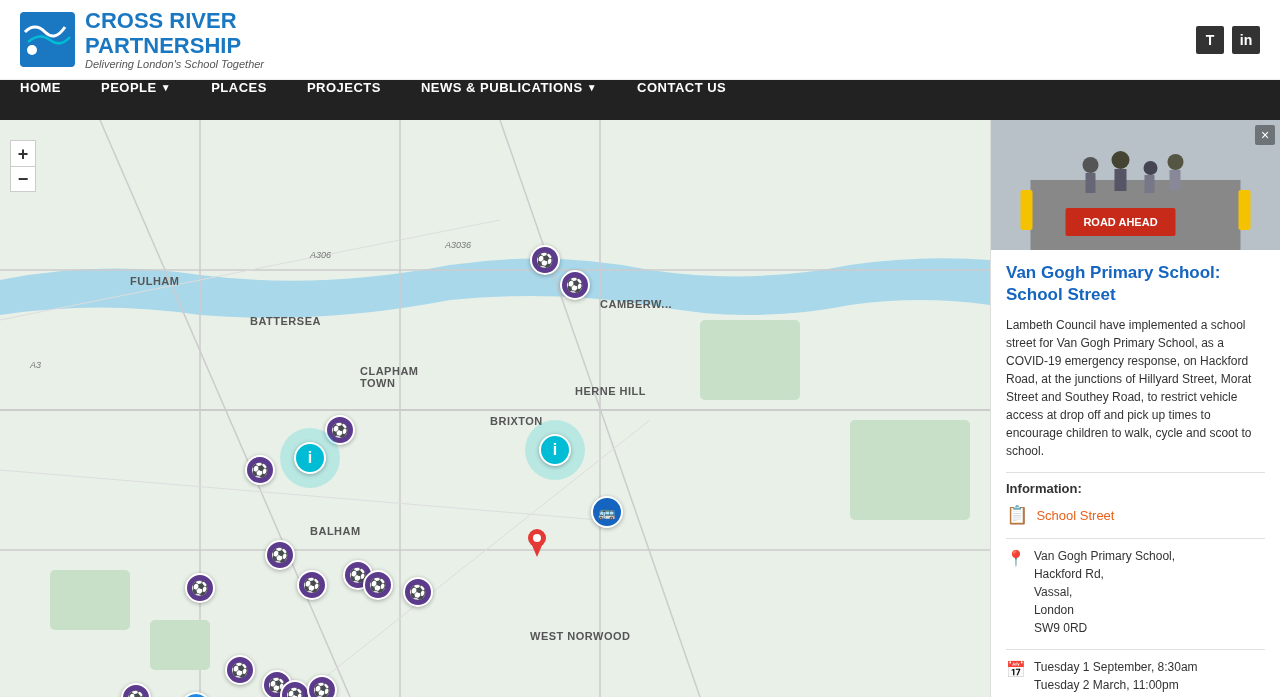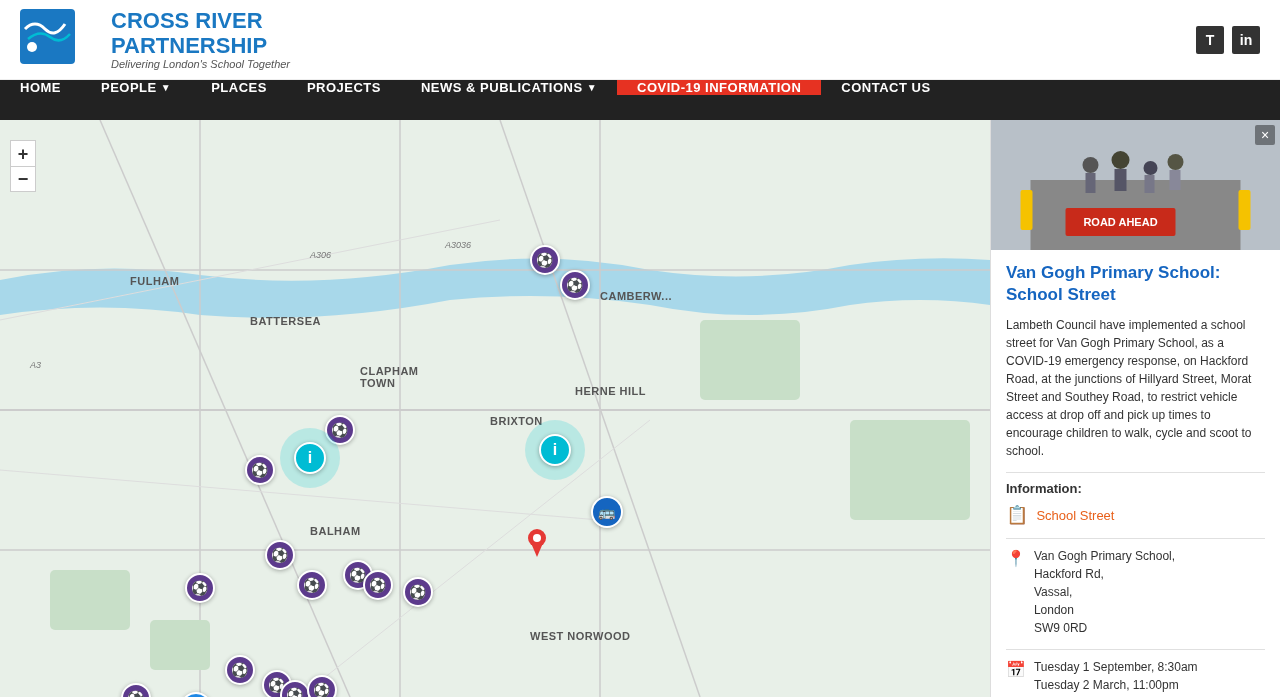--- a/index.html
+++ b/index.html
@@ -10,22 +10,21 @@
       display: flex;
       align-items: center;
       justify-content: space-between;
       padding: 8px 20px;
       background: #fff;
       height: 80px;
       border-bottom: 1px solid #eee;
     }
     #logo-area {
       display: flex;
-      align-items: flex-start;
-      gap: 26px;
+      align-items: center;
     }
     .logo-box {
       display: flex;
       flex-direction: column;
     }
     .logo-title {
       font-size: 22px;
       font-weight: bold;
       color: #1a78c2;
       line-height: 1.1;
@@ -353,21 +352,20 @@
   <div class="nav-item">
       <span>PEOPLE</span>
       <span class="arrow">▼</span>
     </div>
   <div class="nav-item">PLACES</div>
   <div class="nav-item">PROJECTS</div>
   <div class="nav-item">
       <span>NEWS &amp; PUBLICATIONS</span>
       <span class="arrow">▼</span>
     </div>
-  <div class="nav-item covid">COVID-19 INFORMATION</div>
   <div class="nav-item">CONTACT US</div>
 </nav>
 
 <div id="main">
 
   <div id="map-area">
 
     <svg id="map-svg" viewBox="0 0 990 577" preserveAspectRatio="xMidYMid slice" xmlns="http://www.w3.org/2000/svg">
 
       <rect width="990" height="577" fill="#e8f0e8"></rect>
@@ -393,21 +391,21 @@
       <rect x="150" y="500" width="60" height="50" fill="#c8dfc8" rx="5"></rect>
     </svg>
 
     <div class="map-label" style="left:130px;top:155px">FULHAM</div>
     <div class="map-label" style="left:250px;top:195px">BATTERSEA</div>
     <div class="map-label" style="left:360px;top:245px">CLAPHAM<br>TOWN</div>
     <div class="map-label" style="left:490px;top:295px">BRIXTON</div>
     <div class="map-label" style="left:575px;top:265px">HERNE HILL</div>
     <div class="map-label" style="left:310px;top:405px">BALHAM</div>
     <div class="map-label" style="left:530px;top:510px">WEST NORWOOD</div>
-    <div class="map-label" style="left:600px;top:170px">CAMBERW...</div>
+    <div class="map-label" style="left:600px;top:178px">CAMBERW...</div>
 
     <div class="map-label-sm" style="left:30px;top:240px">A3</div>
     <div class="map-label-sm" style="left:310px;top:130px">A306</div>
     <div class="map-label-sm" style="left:445px;top:120px">A3036</div>
 
     <div id="zoom-controls">
       <button class="zoom-btn">+</button>
       <button class="zoom-btn">−</button>
     </div>
 

